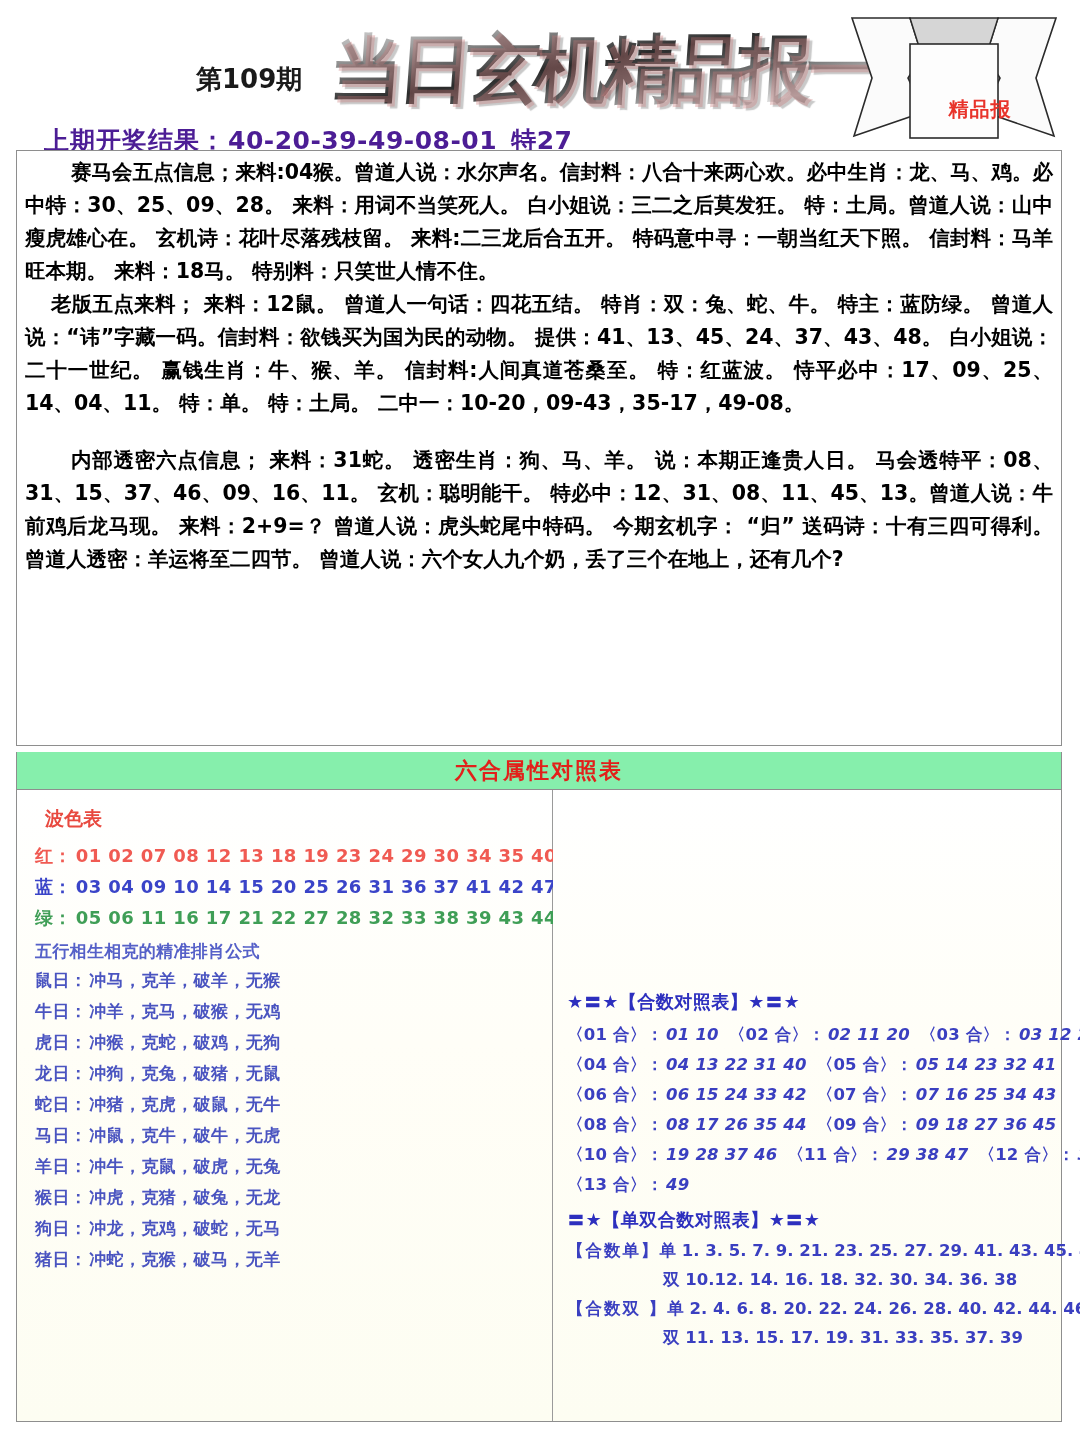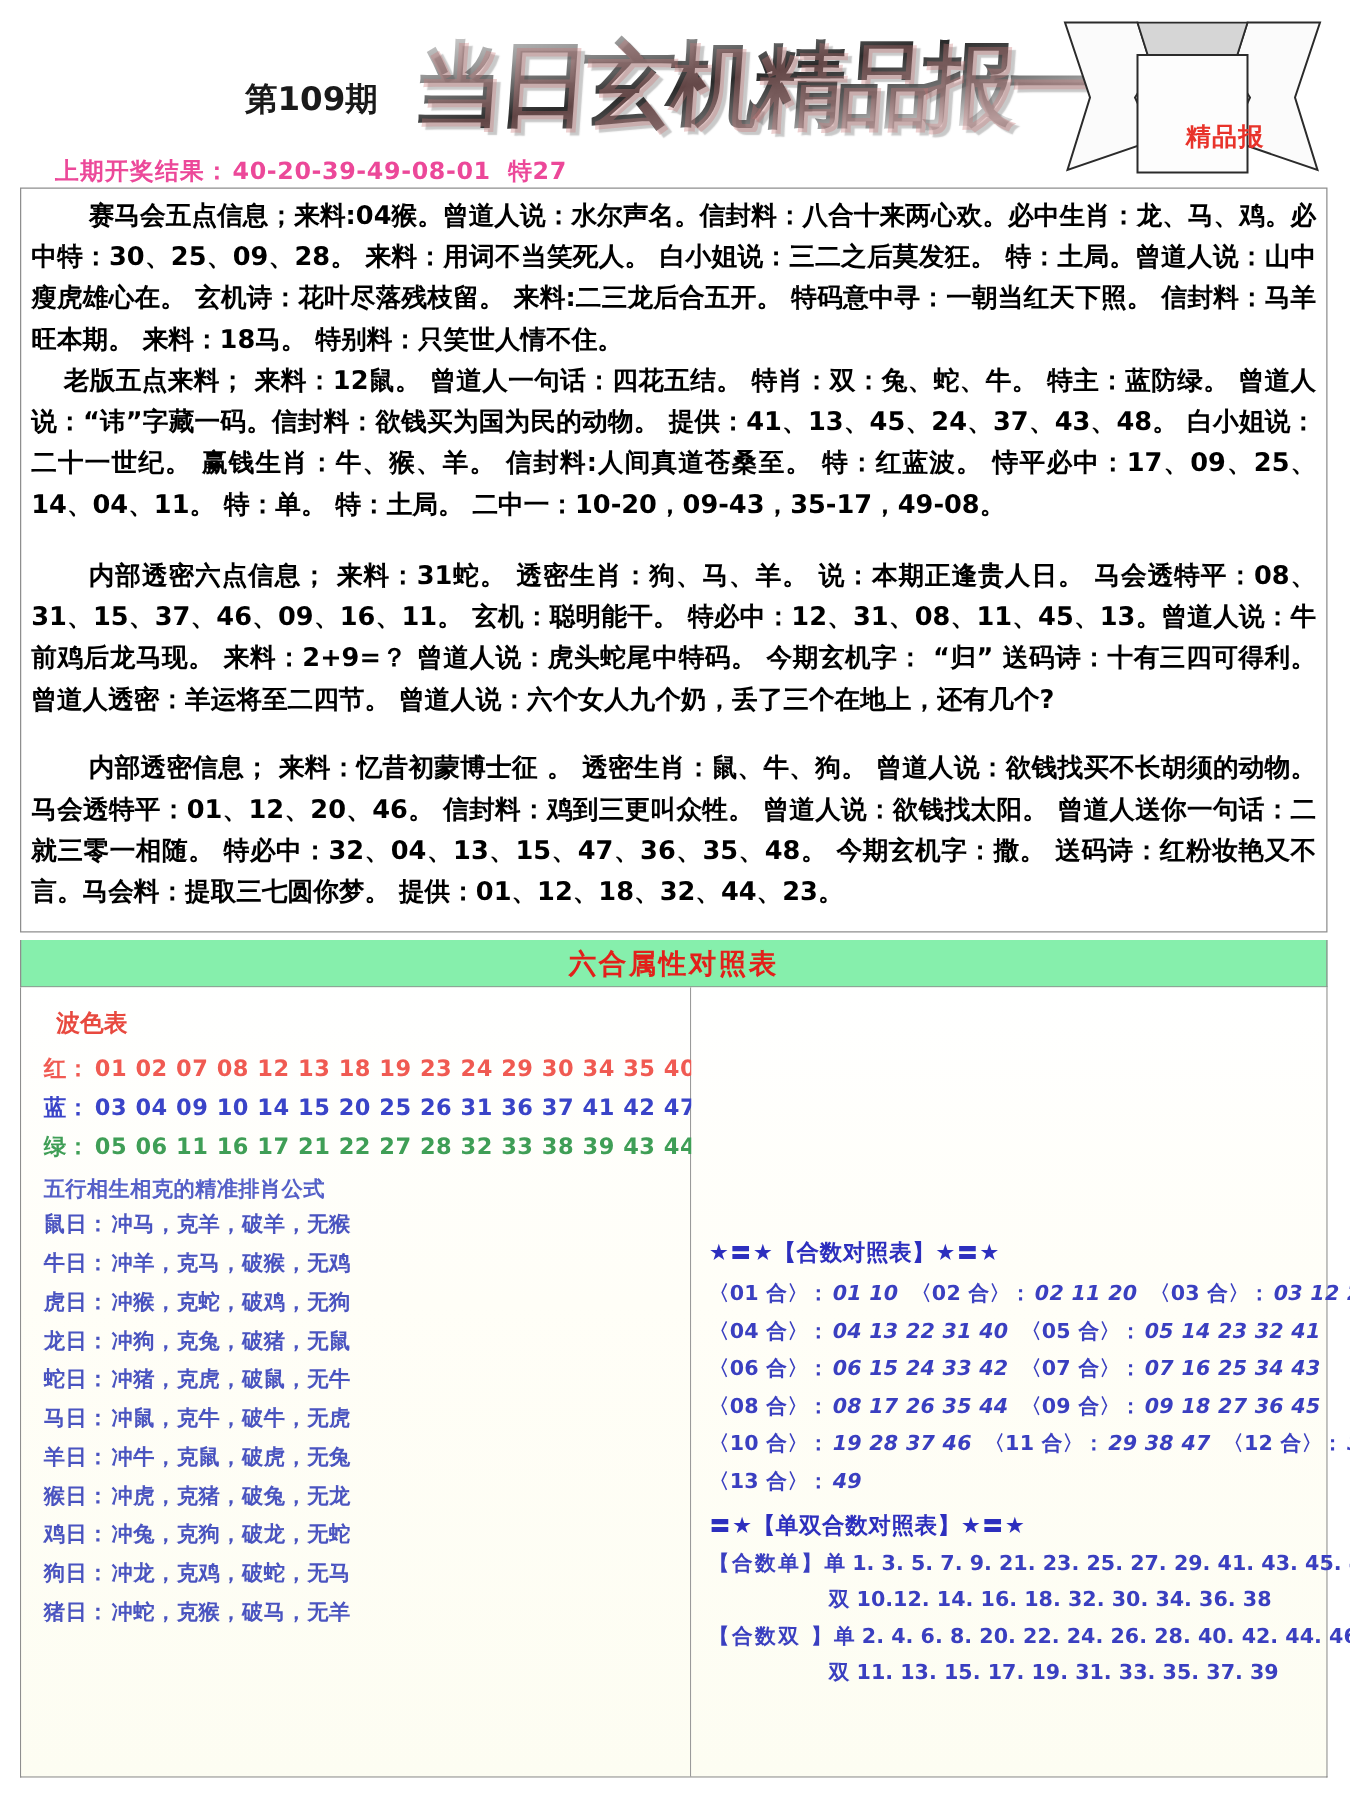--- a/index.html
+++ b/index.html
@@ -67,23 +67,23 @@
     font-weight: bold;
     color: #e8332a;
     letter-spacing: 1px;
   }
 
   
   .last-result {
     position: absolute;
     left: 44px;
     top: 124px;
-    font-size: 19px;
-    font-weight: bold;
-    color: #ec4899;
+    font-size: 25px;
+    font-weight: bold;
+    color: #4c1d95;
     white-space: nowrap;
     letter-spacing: 0.5px;
   }
   .last-result .lbl { letter-spacing: 1px; }
   .last-result .nums { margin-left: 2px; }
   .last-result .special { margin-left: 14px; }
 
   
   .outer-frame {
     position: absolute;
@@ -259,21 +259,20 @@
 </div>
 
 <div class="last-result">
   <span class="lbl">上期开奖结果：</span><span class="nums">40-20-39-49-08-01</span><span class="special">特27</span>
 </div>
 
 <div class="outer-frame">
   <div class="para p1">赛马会五点信息；来料:04猴。曾道人说：水尔声名。信封料：八合十来两心欢。必中生肖：龙、马、鸡。必中特：30、25、09、28。 来料：用词不当笑死人。 白小姐说：三二之后莫发狂。 特：土局。曾道人说：山中瘦虎雄心在。 玄机诗：花叶尽落残枝留。 来料:二三龙后合五开。 特码意中寻：一朝当红天下照。 信封料：马羊旺本期。 来料：18马。 特别料：只笑世人情不住。</div>
   <div class="para p2">老版五点来料； 来料：12鼠。 曾道人一句话：四花五结。 特肖：双：兔、蛇、牛。 特主：蓝防绿。 曾道人说：“讳”字藏一码。信封料：欲钱买为国为民的动物。 提供：41、13、45、24、37、43、48。 白小姐说：二十一世纪。 赢钱生肖：牛、猴、羊。 信封料:人间真道苍桑至。 特：红蓝波。 恃平必中：17、09、25、14、04、11。 特：单。 特：土局。 二中一：10-20，09-43，35-17，49-08。</div>
   <div class="para p3">内部透密六点信息； 来料：31蛇。 透密生肖：狗、马、羊。 说：本期正逢贵人日。 马会透特平：08、31、15、37、46、09、16、11。 玄机：聪明能干。 特必中：12、31、08、11、45、13。曾道人说：牛前鸡后龙马现。 来料：2+9=？ 曾道人说：虎头蛇尾中特码。 今期玄机字： “归” 送码诗：十有三四可得利。 曾道人透密：羊运将至二四节。 曾道人说：六个女人九个奶，丢了三个在地上，还有几个?</div>
-  <div class="para p4">内部透密信息； 来料：忆昔初蒙博士征 。 透密生肖：鼠、牛、狗。 曾道人说：欲钱找买不长胡须的动物。 马会透特平：01、12、20、46。 信封料：鸡到三更叫众牲。 曾道人说：欲钱找太阳。 曾道人送你一句话：二就三零一相随。 特必中：32、04、13、15、47、36、35、48。 今期玄机字：撒。 送码诗：红粉妆艳又不言。马会料：提取三七圆你梦。 提供：01、12、18、32、44、23。</div>
 </div>
 
 <div class="section-title-bar">
   <div class="section-title">六合属性对照表</div>
 </div>
 
 <div class="table-frame">
 
   <div class="col-left">
     <div class="bose-title">波色表</div>
@@ -292,21 +291,20 @@
 
     <div id="zodiac-list">
         <div class="zodiac-row"><span class="zd">鼠日：</span><span>冲马，克羊，破羊，无猴</span></div>
         <div class="zodiac-row"><span class="zd">牛日：</span><span>冲羊，克马，破猴，无鸡</span></div>
         <div class="zodiac-row"><span class="zd">虎日：</span><span>冲猴，克蛇，破鸡，无狗</span></div>
         <div class="zodiac-row"><span class="zd">龙日：</span><span>冲狗，克兔，破猪，无鼠</span></div>
         <div class="zodiac-row"><span class="zd">蛇日：</span><span>冲猪，克虎，破鼠，无牛</span></div>
         <div class="zodiac-row"><span class="zd">马日：</span><span>冲鼠，克牛，破牛，无虎</span></div>
         <div class="zodiac-row"><span class="zd">羊日：</span><span>冲牛，克鼠，破虎，无兔</span></div>
         <div class="zodiac-row"><span class="zd">猴日：</span><span>冲虎，克猪，破兔，无龙</span></div>
-        <div class="zodiac-row"><span class="zd">鸡日：</span><span>冲兔，克狗，破龙，无蛇</span></div>
         <div class="zodiac-row"><span class="zd">狗日：</span><span>冲龙，克鸡，破蛇，无马</span></div>
         <div class="zodiac-row"><span class="zd">猪日：</span><span>冲蛇，克猴，破马，无羊</span></div>
       </div>
   </div>
 
   <div class="col-right">
     <div class="right-inner">
 
       <div class="hs-title">★〓★【合数对照表】★〓★</div>
       <div id="hesu-list">

